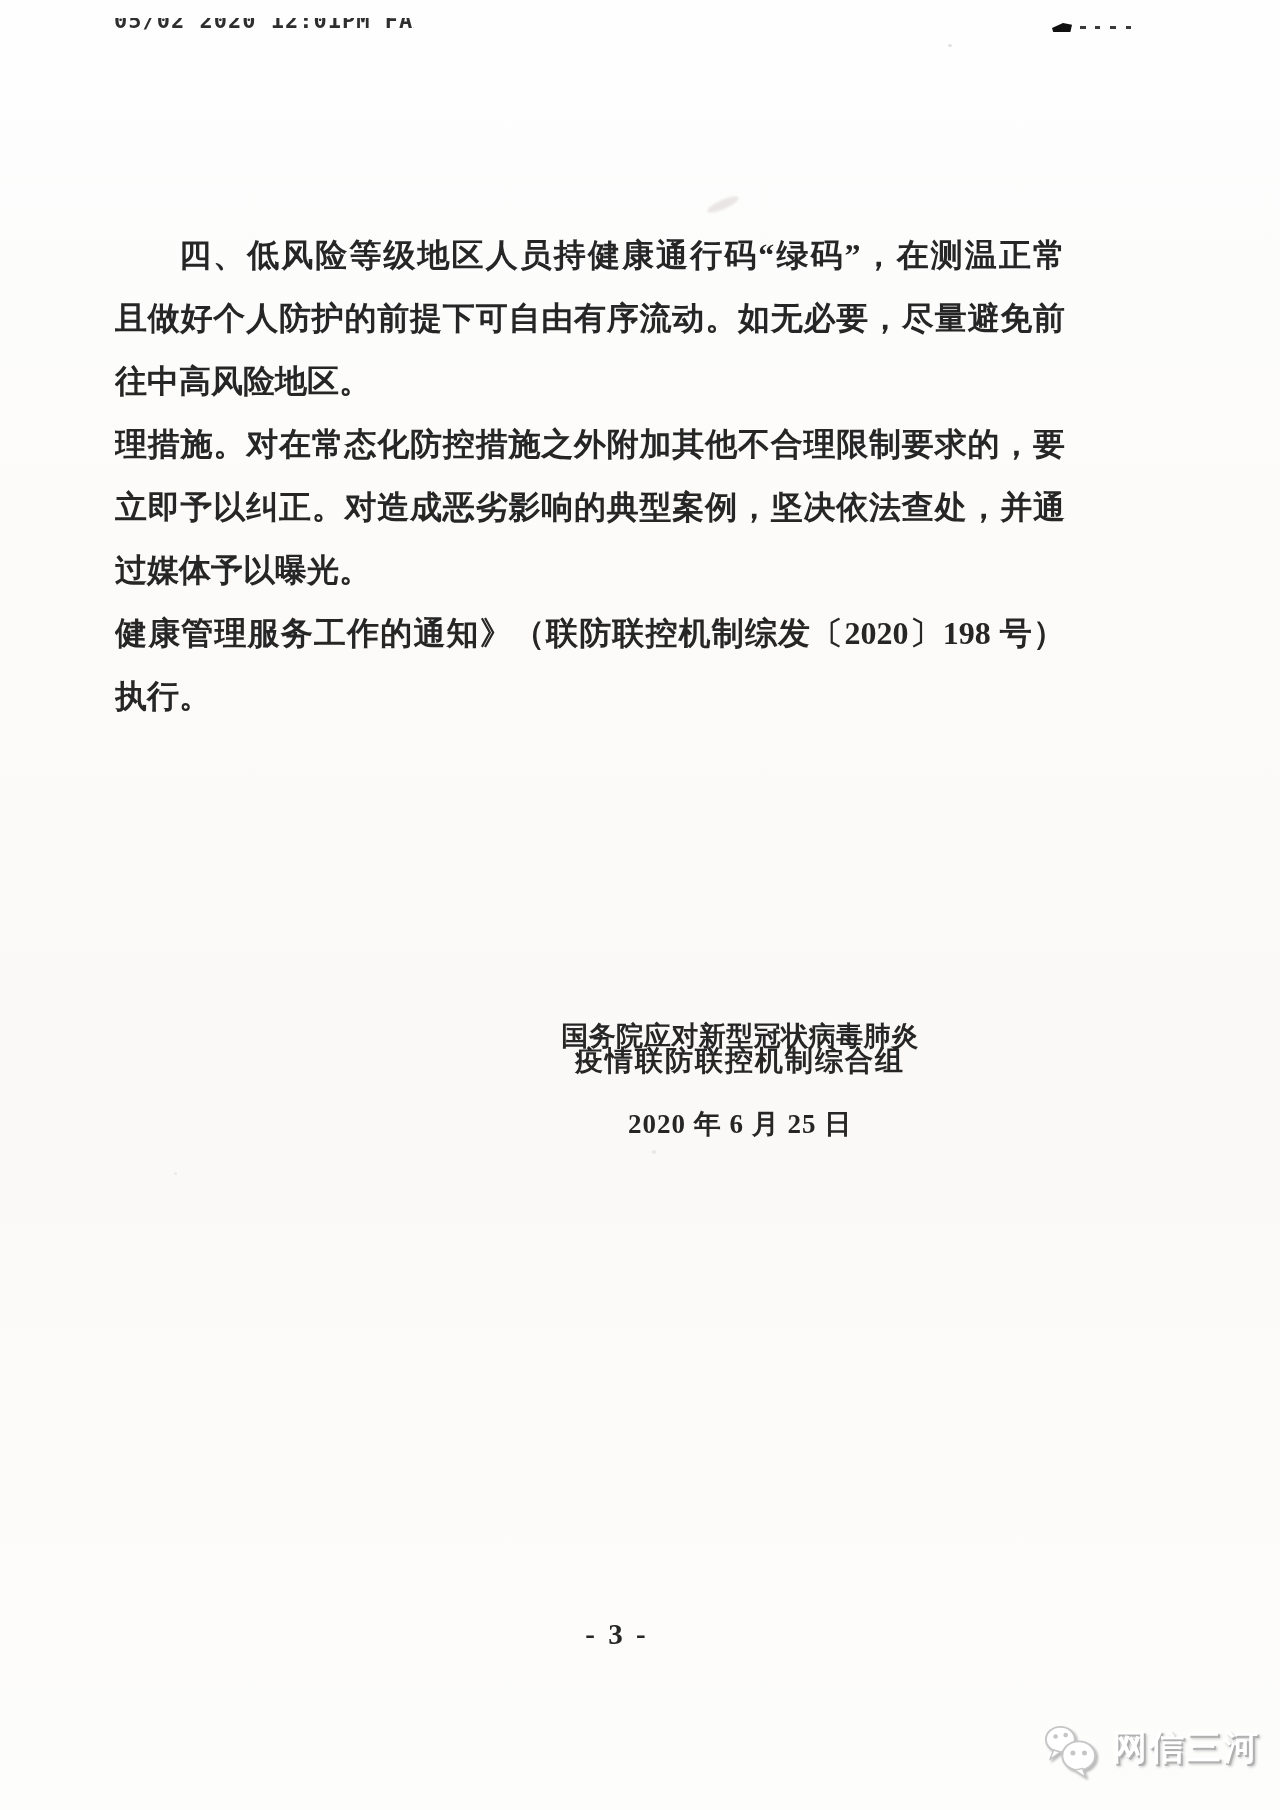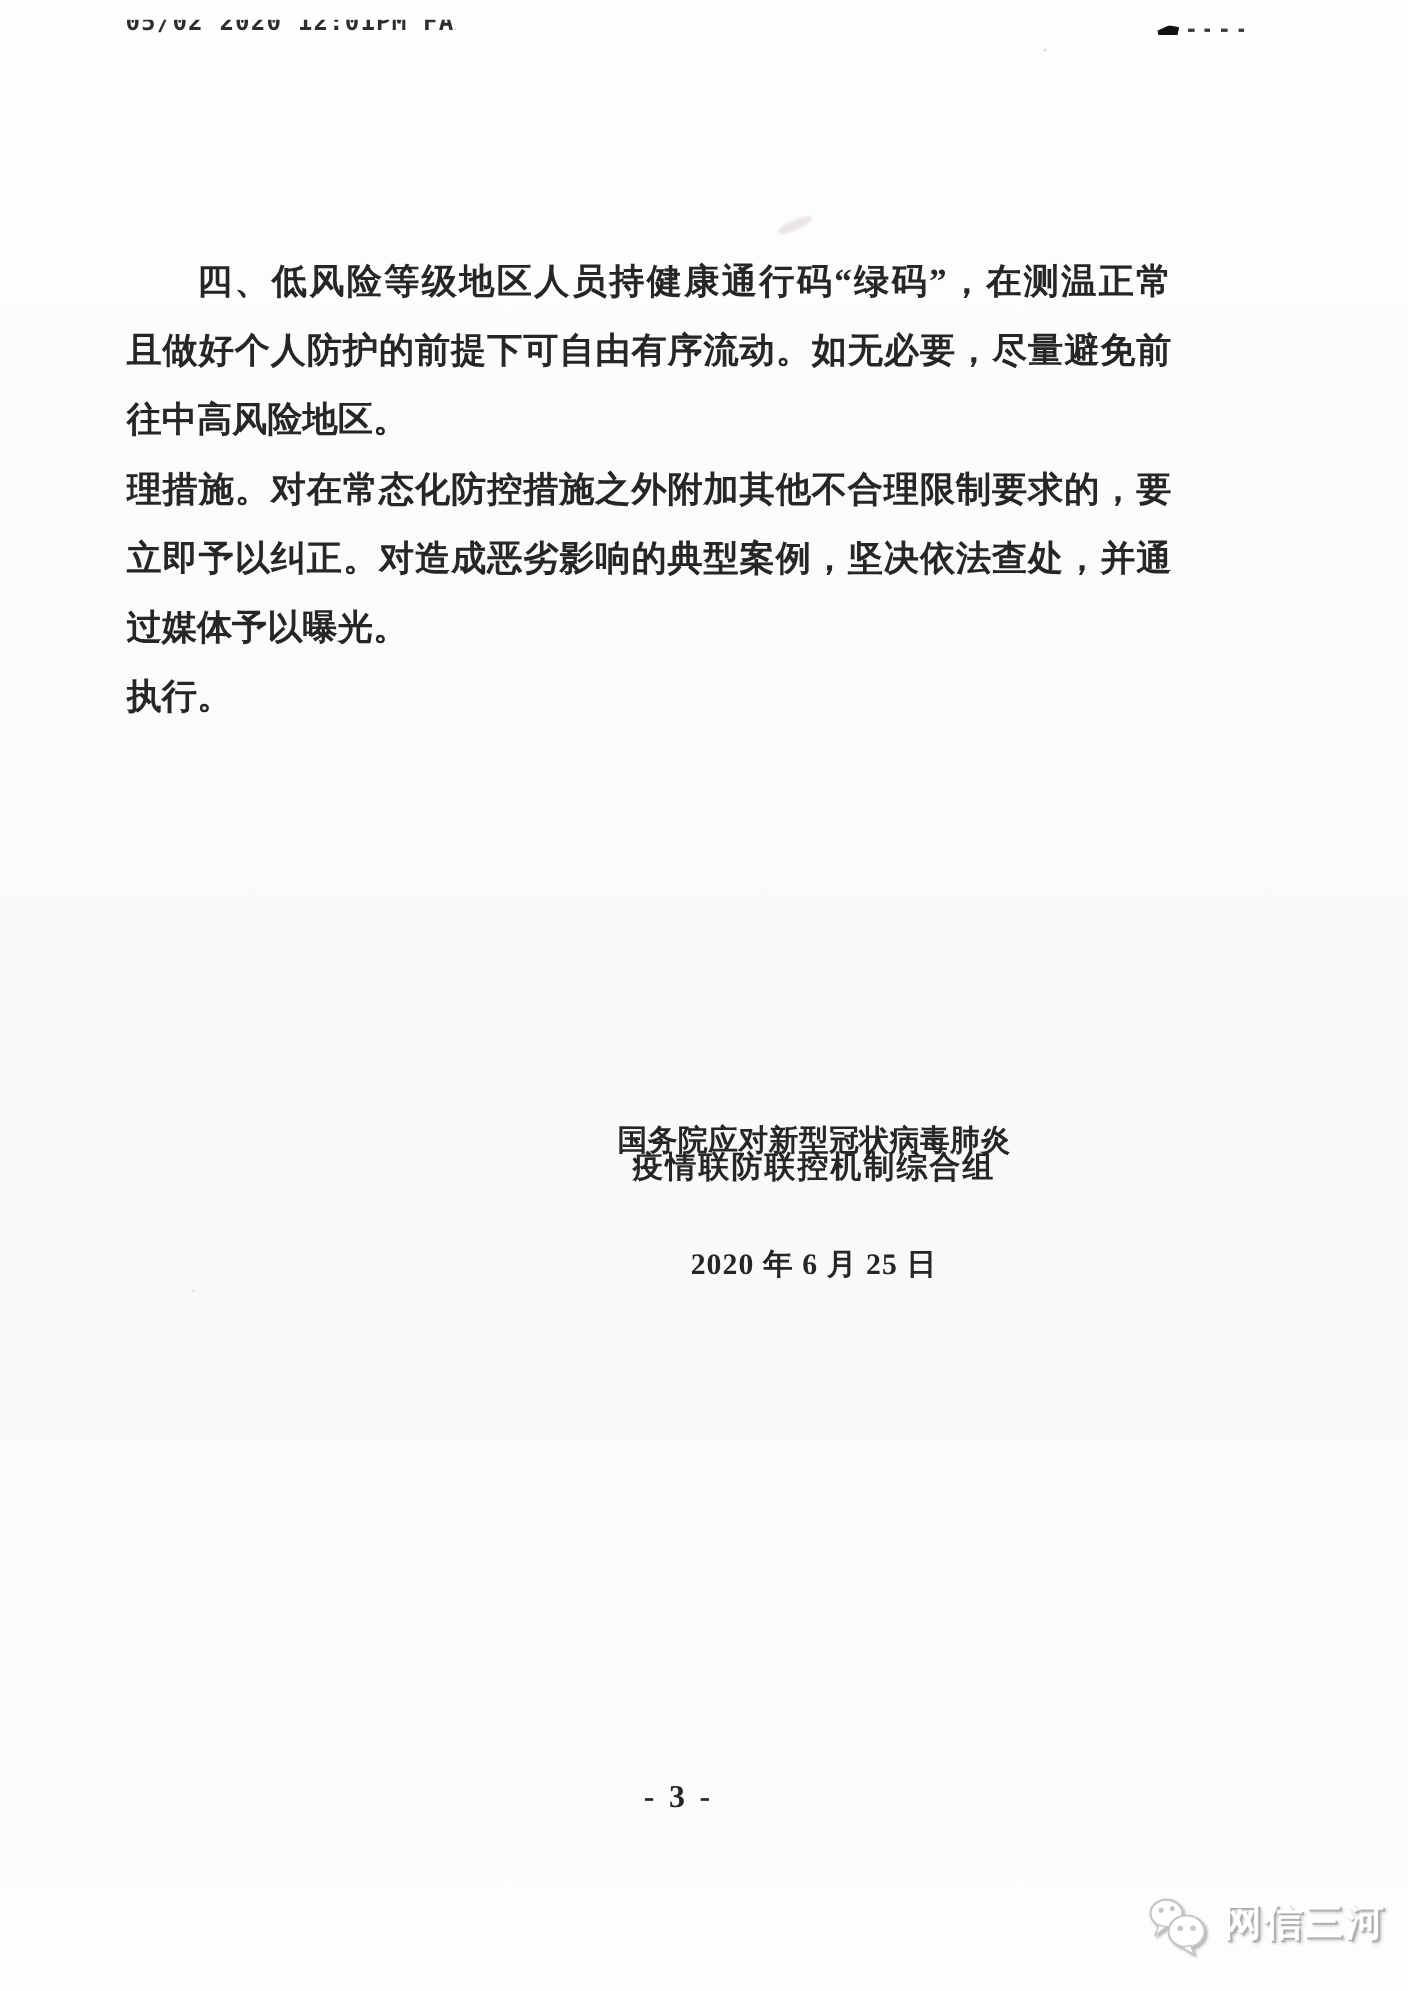--- a/index.html
+++ b/index.html
@@ -51,21 +51,21 @@
     font-size:32px;font-weight:600;color:#262626;
   }
   .bline{height:63px;line-height:63px;overflow:hidden;}
   .full{text-align:justify;text-align-last:justify;text-justify:inter-character;}
   .indent{text-indent:64px;}
 
   
   .sig{position:absolute;left:560px;width:360px;text-align:center;font-weight:600;color:#262626;}
   .sig1{top:982px;font-size:27px;letter-spacing:0.5px;margin-top:36px;}
   .sig2{top:1042px;font-size:28px;letter-spacing:2px;}
-  .sigdate{top:1131px;font-size:27px;letter-spacing:1px;}
+  .sigdate{top:1106px;font-size:27px;letter-spacing:1px;}
 
   
   .page-number{
     position:absolute;left:467px;top:1618px;width:300px;text-align:center;
     font-size:29px;font-weight:600;letter-spacing:3px;color:#262626;
   }
 
   
   .watermark{
     position:absolute;left:1042px;top:1724px;
@@ -102,20 +102,21 @@
   <span class="speck sp2"></span>
   <span class="speck sp3"></span>
 
   <div class="body-text">
     <div class="bline full indent">四、低风险等级地区人员持健康通行码“绿码”，在测温正常</div>
     <div class="bline full">且做好个人防护的前提下可自由有序流动。如无必要，尽量避免前</div>
     <div class="bline">往中高风险地区。</div>
     <div class="bline full">理措施。对在常态化防控措施之外附加其他不合理限制要求的，要</div>
     <div class="bline full">立即予以纠正。对造成恶劣影响的典型案例，坚决依法查处，并通</div>
     <div class="bline">过媒体予以曝光。</div>
+    <div class="bline full">健康管理服务工作的通知》（联防联控机制综发〔2020〕198 号）</div>
     <div class="bline">执行。</div>
   </div>
 
   <div class="sig sig1">国务院应对新型冠状病毒肺炎</div>
   <div class="sig sig2">疫情联防联控机制综合组</div>
   <div class="sig sigdate">2020 年 6 月 25 日</div>
 
   <div class="page-number">- 3 -</div>
 
   <div class="watermark">

